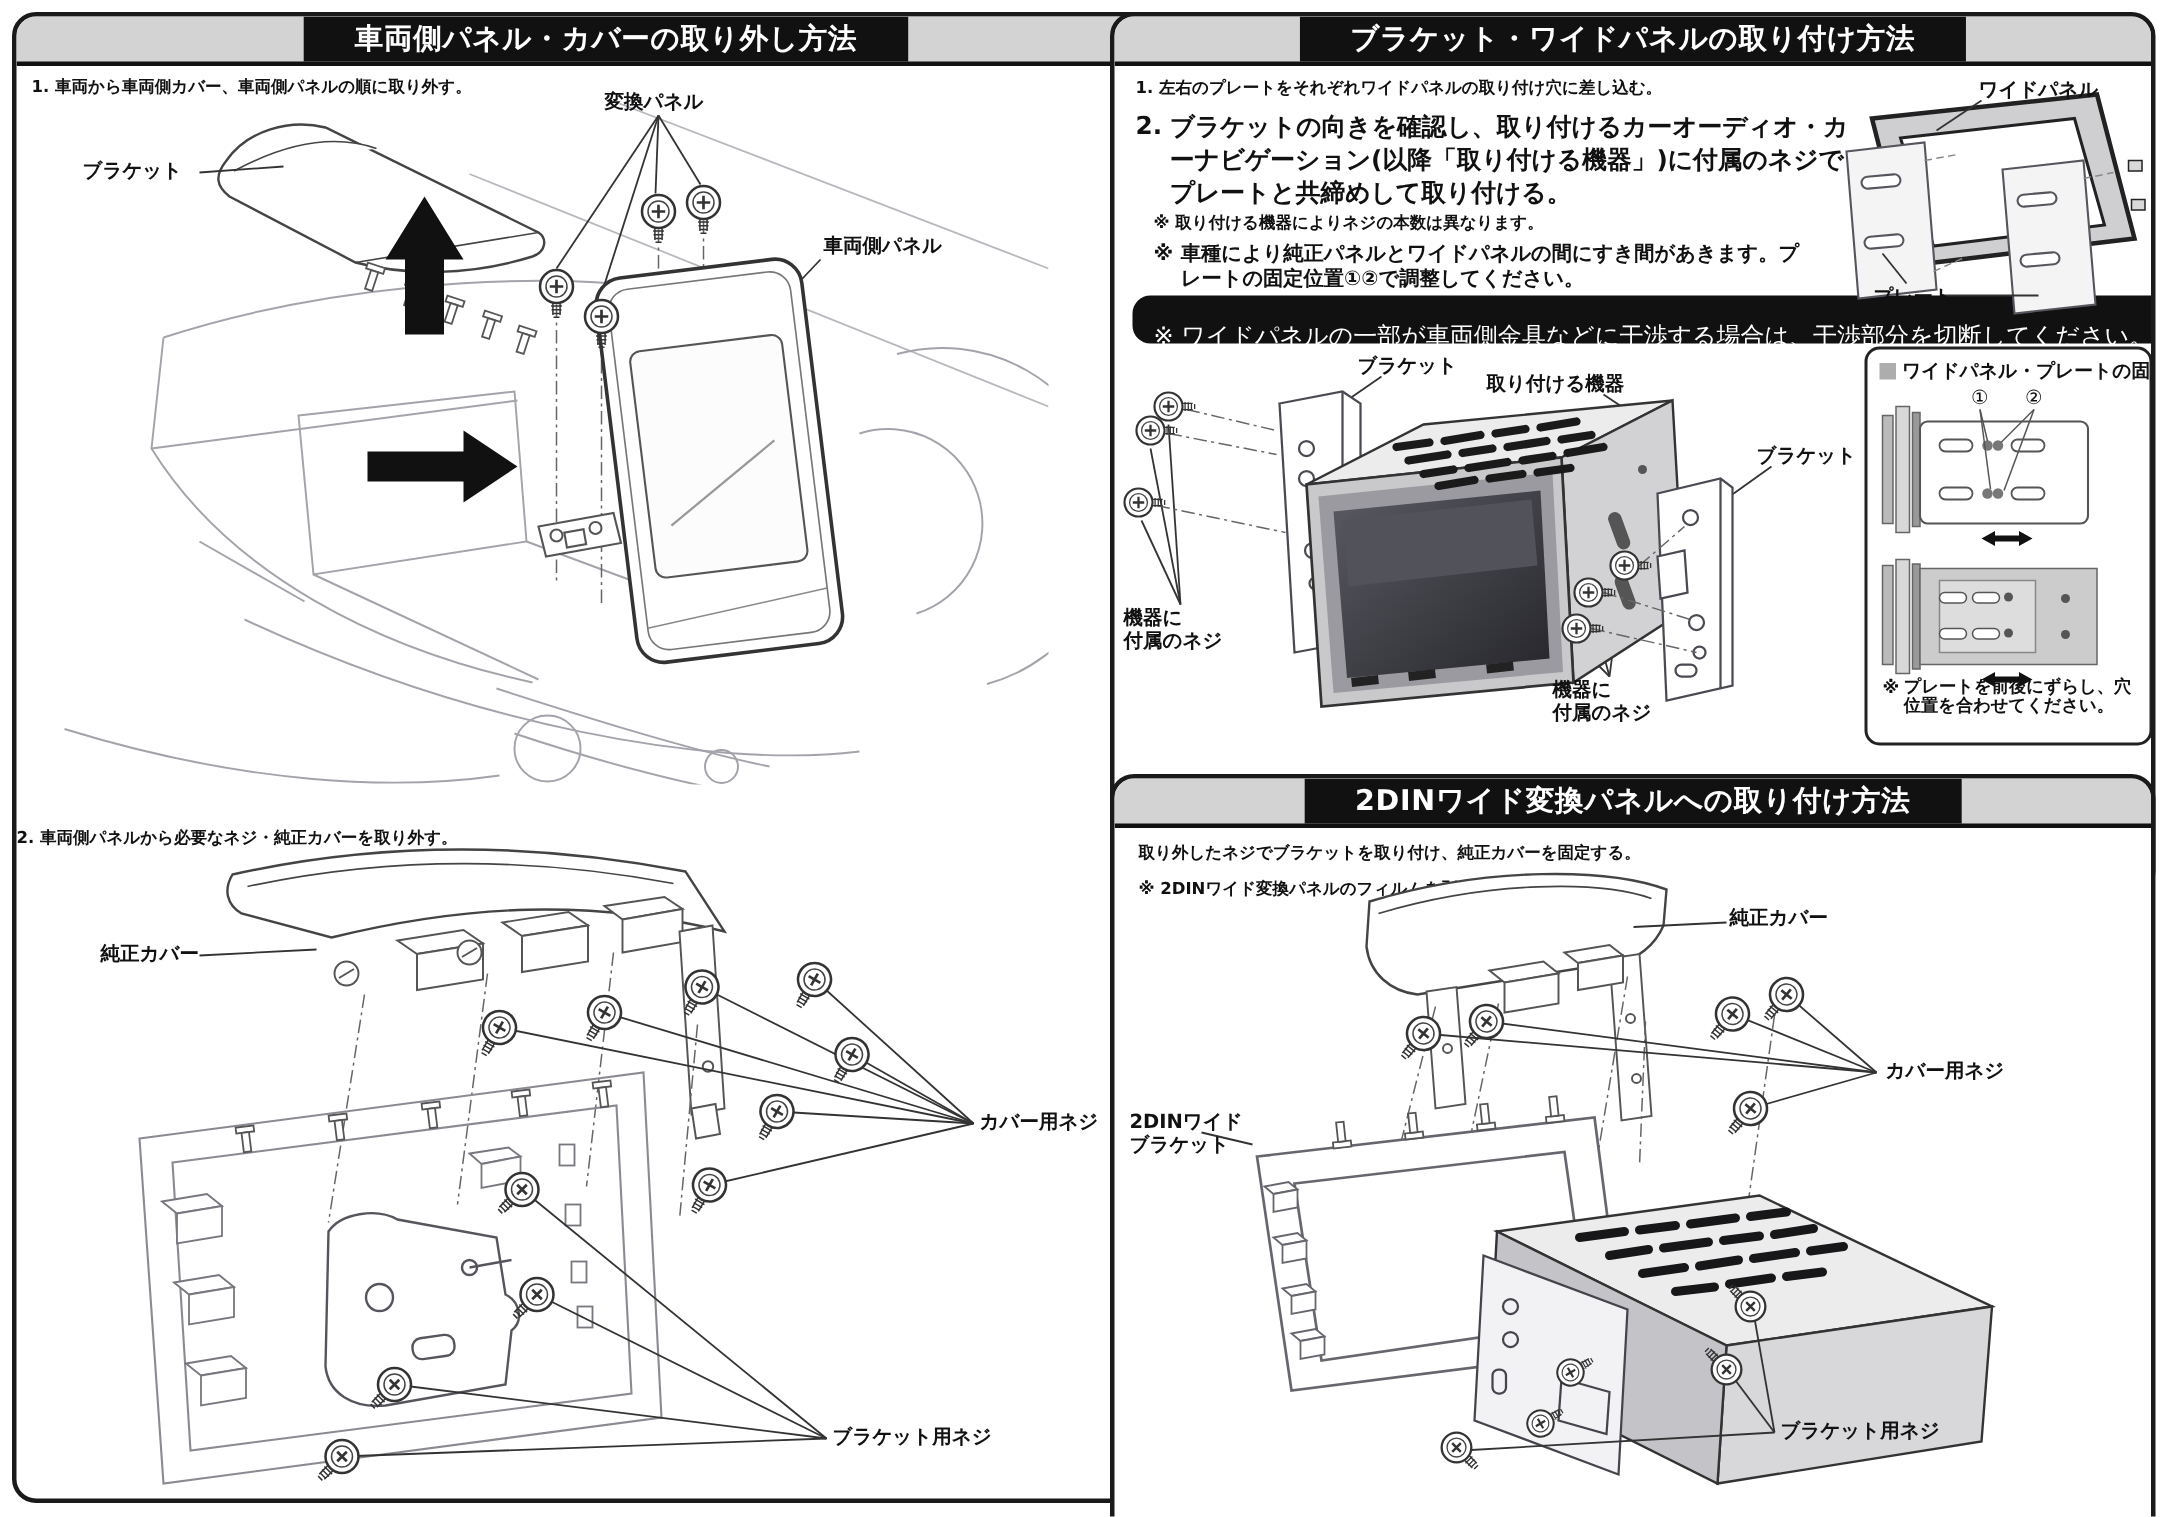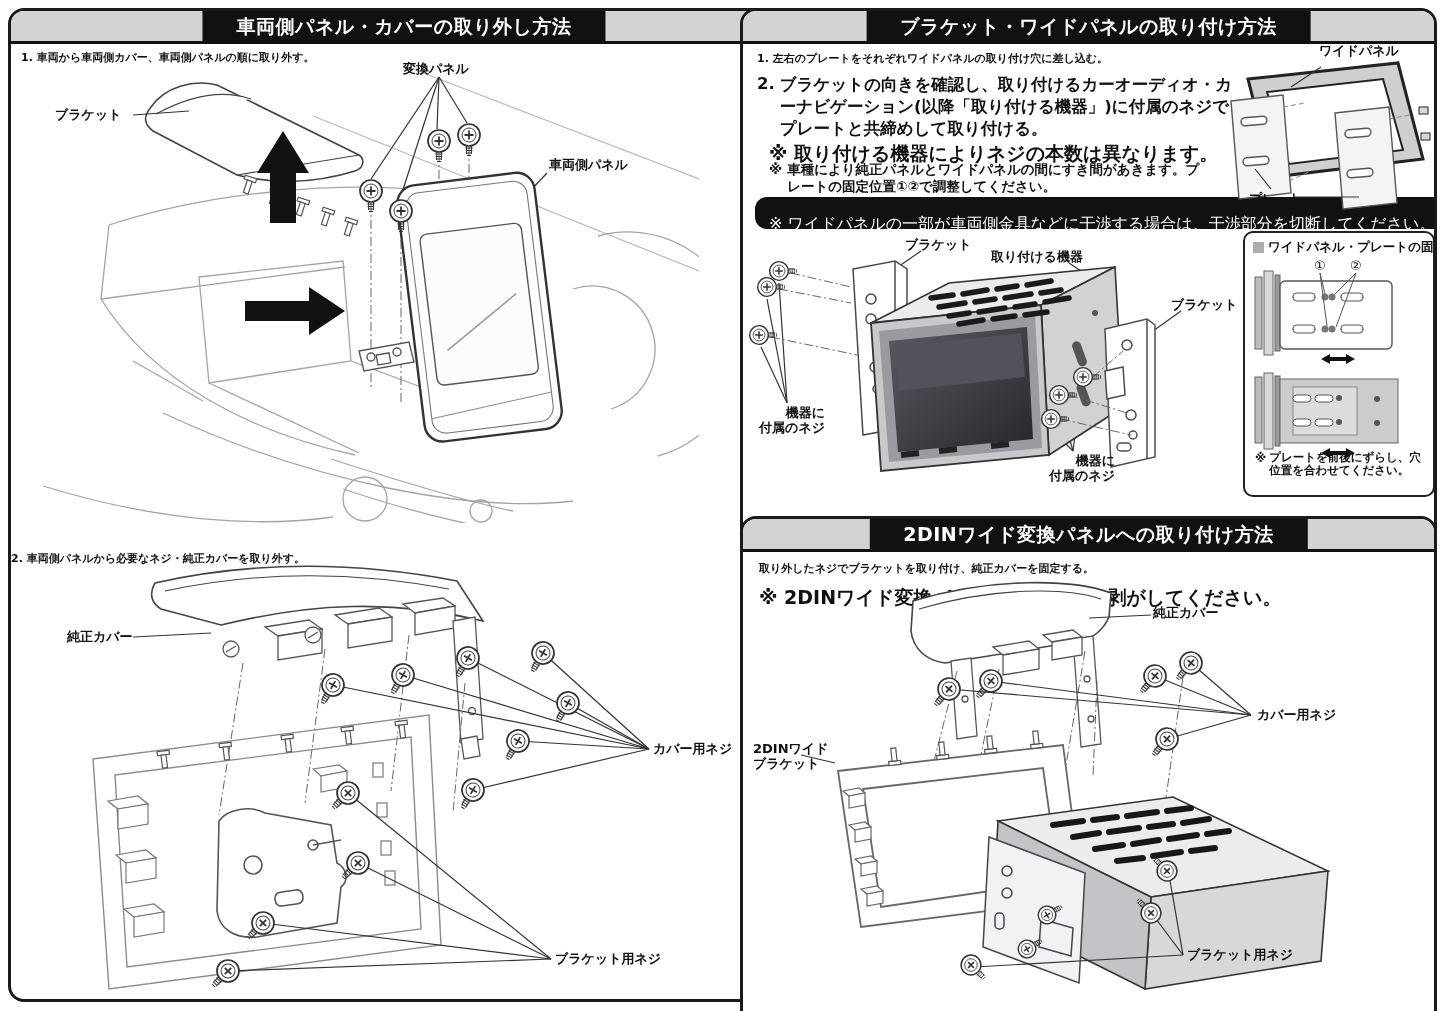--- a/index.html
+++ b/index.html
@@ -8,24 +8,24 @@
   .panel{position:absolute;border:3px solid #1a1a1a;border-radius:16px;background:#fff;overflow:hidden}
   .p-left{left:8px;top:8px;width:792px;height:994px}
   .p-tr{left:740px;top:8px;width:697px;height:589px}
   .p-br{left:740px;top:516px;width:697px;height:579px}
   .phead{position:relative;height:33px;background:#d3d3d3;border-bottom:3px solid #111}
   .ptitle{position:absolute;left:50%;top:0;transform:translateX(-50%);background:#111;color:#fff;font-weight:700;font-size:19px;line-height:30px;height:30px;padding:0 34px;white-space:nowrap;letter-spacing:.5px}
   .step{position:absolute;font-weight:700;font-size:11px;white-space:nowrap}
   .hang{position:absolute;display:flex;font-weight:700}
   .hang .mk{flex:none;margin-right:5px}
   .hang .tx{line-height:1.32}
-  .note1{position:absolute;font-weight:700;font-size:19px;white-space:nowrap}
+  .note1{position:absolute;font-weight:700;font-size:11px;white-space:nowrap}
   .pill{position:absolute;background:#111;color:#fff;font-weight:400;font-size:16px;border-radius:12px;height:22px;line-height:22px;padding:16px 14px;white-space:nowrap}
   .lbl{position:absolute;font-weight:700;font-size:13px;line-height:1.18;white-space:nowrap}
-  .lbl.center{text-align:right;white-space:normal}
+  .lbl.center{text-align:left;white-space:normal}
   svg.art{position:absolute}
   .sbox{position:absolute;left:500px;top:220px;width:192px;height:266px;border:2.5px solid #222;border-radius:10px;background:#fff}
   .sbox-title{position:absolute;left:8px;top:6px;display:flex;align-items:center;font-weight:700;font-size:12.5px;white-space:nowrap}
   .sq{width:11px;height:11px;background:#adadad;margin-right:4px;flex:none}
   .marker{position:absolute;font-size:13px;font-weight:400;line-height:1}
   .sb-note{position:absolute;left:10px;top:218px;width:174px;display:flex;font-weight:700;font-size:11.5px}
   .sb-note .mk{flex:none;margin-right:3px}
   .sb-note .tx{line-height:1.16}
 </style>
 </head>
@@ -344,21 +344,21 @@
       <use href="#screw" transform="translate(24,276) rotate(-90) scale(0.85)"></use>
       <use href="#screw" transform="translate(16,324) rotate(-90) scale(0.85)"></use>
     </g>
     <g>
       <use href="#screw" transform="translate(340,366) rotate(-90) scale(0.85)"></use>
       <use href="#screw" transform="translate(316,384) rotate(-90) scale(0.85)"></use>
       <use href="#screw" transform="translate(308,408) rotate(-90) scale(0.85)"></use>
     </g>
   </svg>
 
-  <div class="lbl" style="left:576px;top:32px">ワイドパネル</div>
+  <div class="lbl" style="left:576px;top:42px">ワイドパネル</div>
   <div class="lbl" style="left:506px;top:180px">プレート</div>
   <div class="lbl" style="left:162px;top:226px">ブラケット</div>
   <div class="lbl" style="left:248px;top:238px">取り付ける機器</div>
   <div class="lbl" style="left:428px;top:286px">ブラケット</div>
   <div class="lbl center" style="left:6px;top:394px;width:76px">
     <div>機器に</div>
     <div>付属のネジ</div>
   </div>
   <div class="lbl center" style="left:292px;top:442px;width:80px">
     <div>機器に</div>

